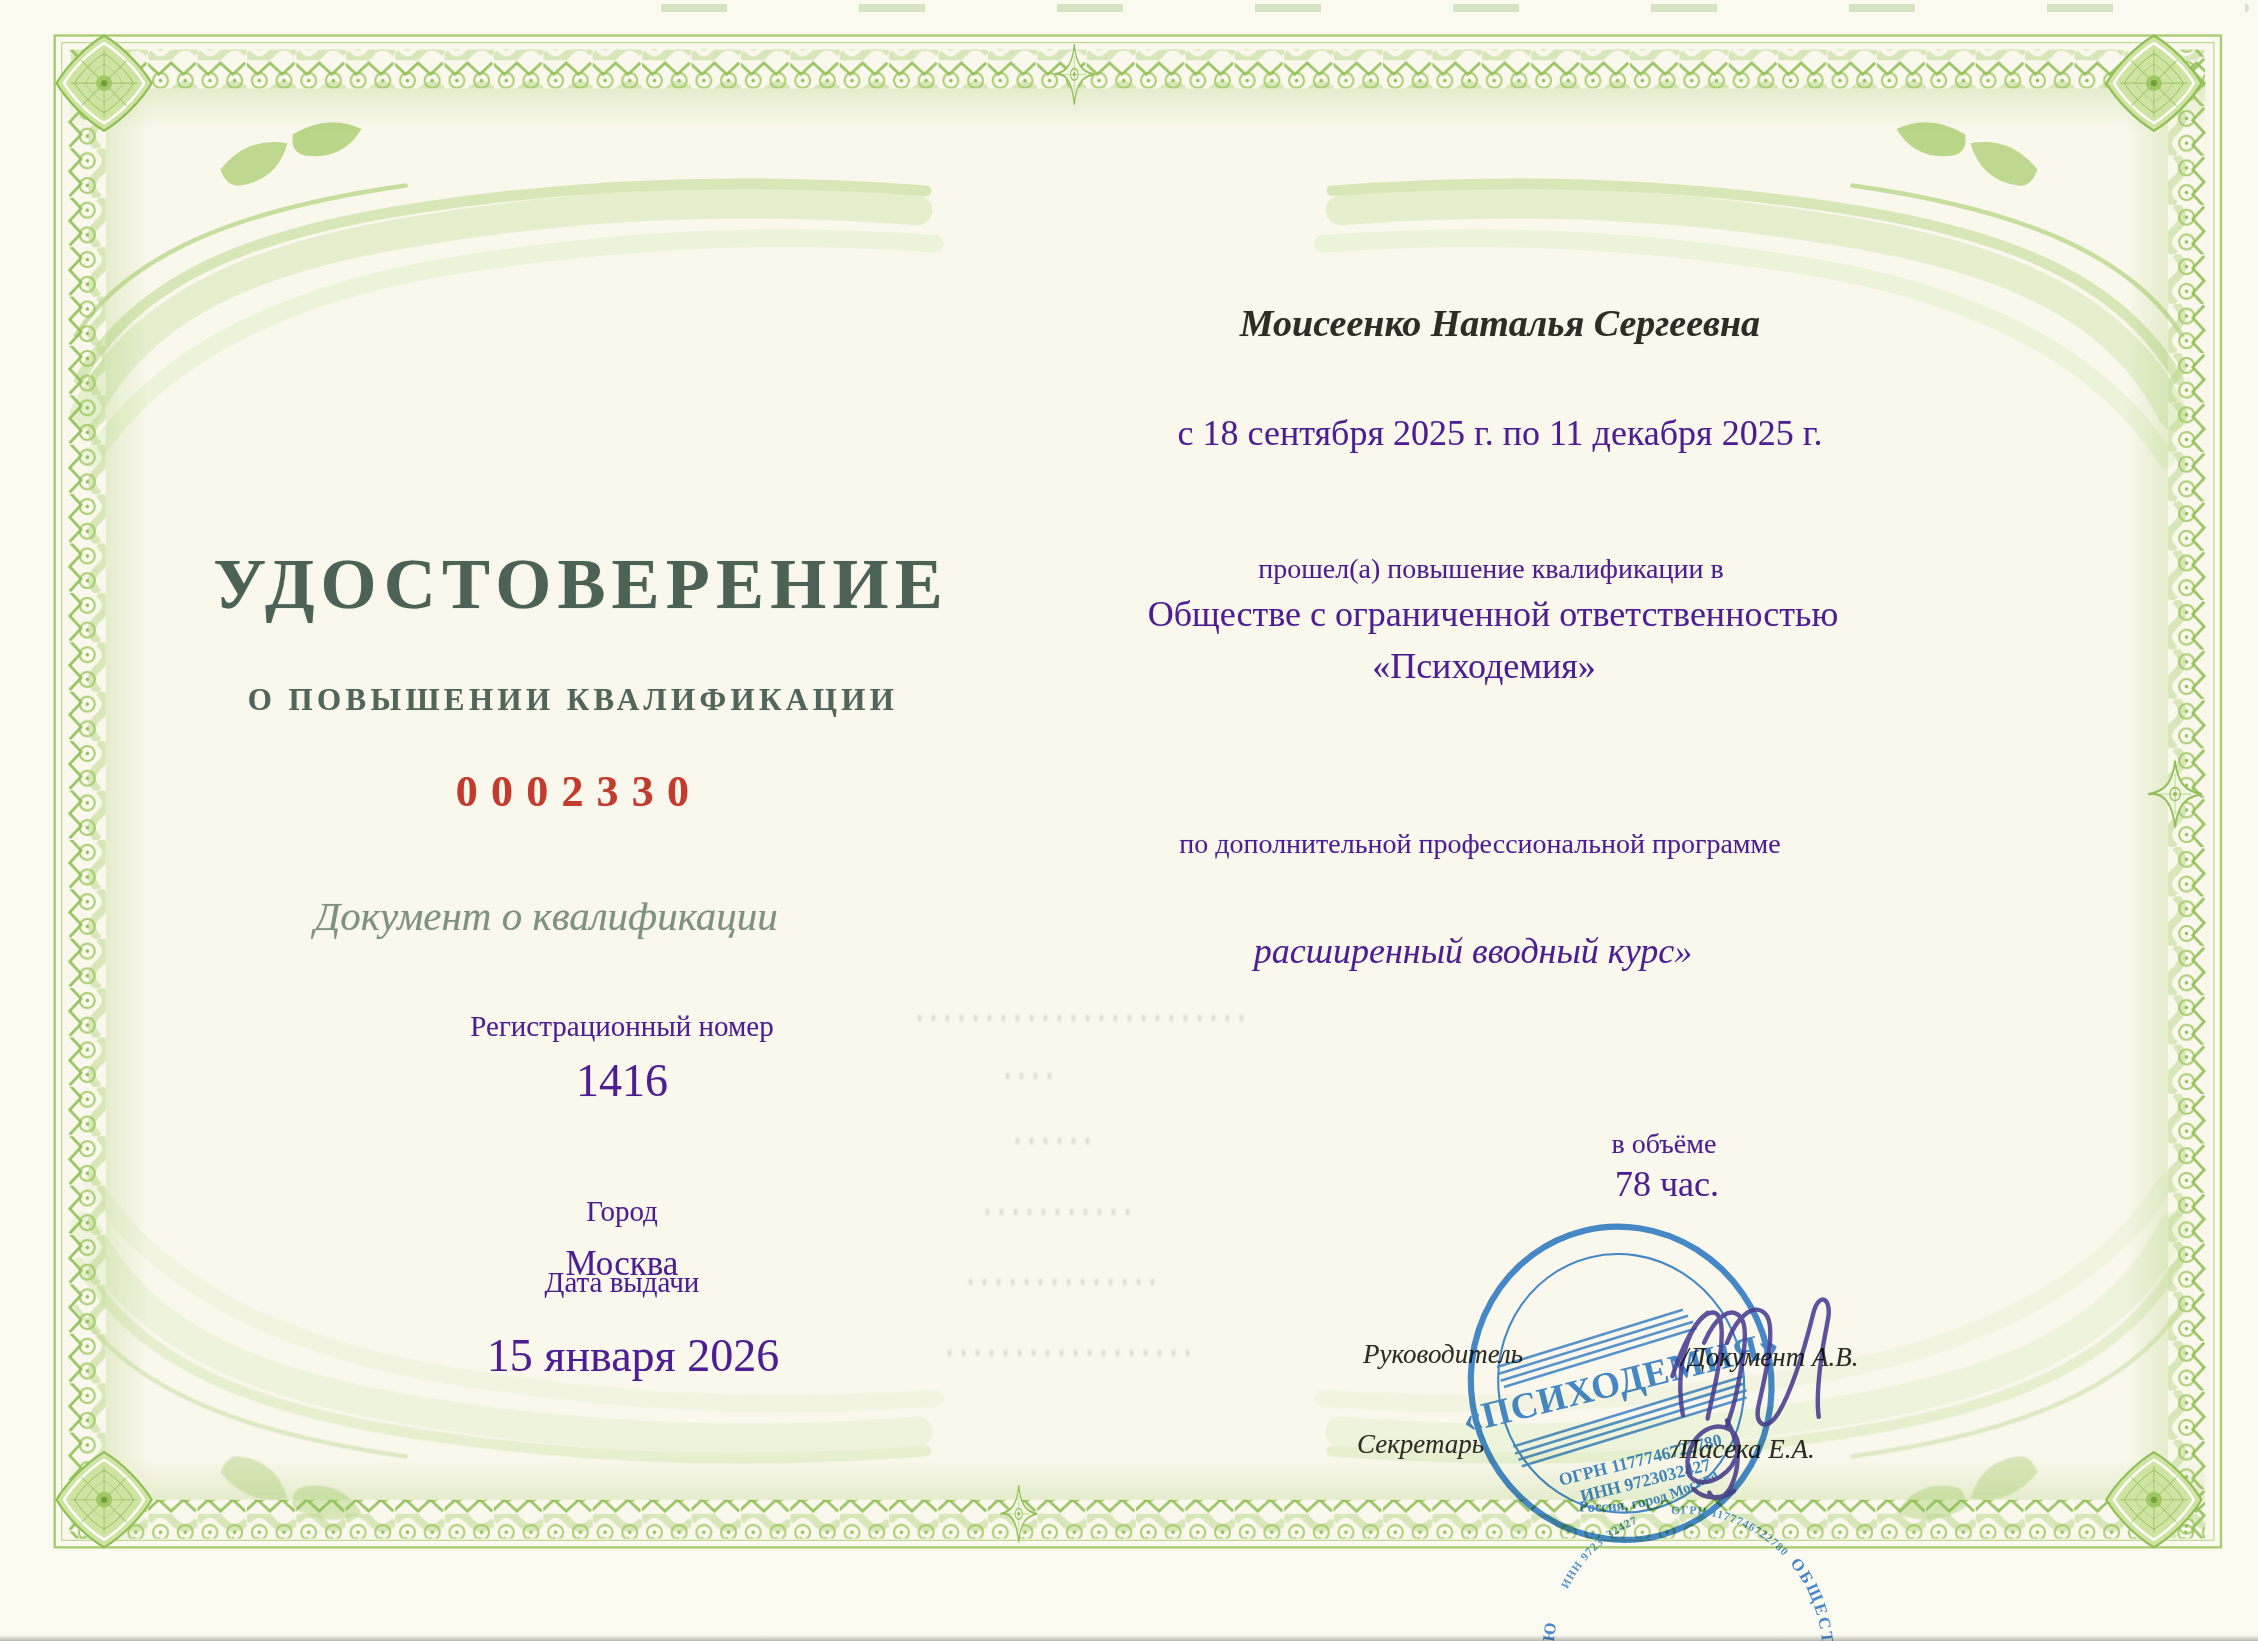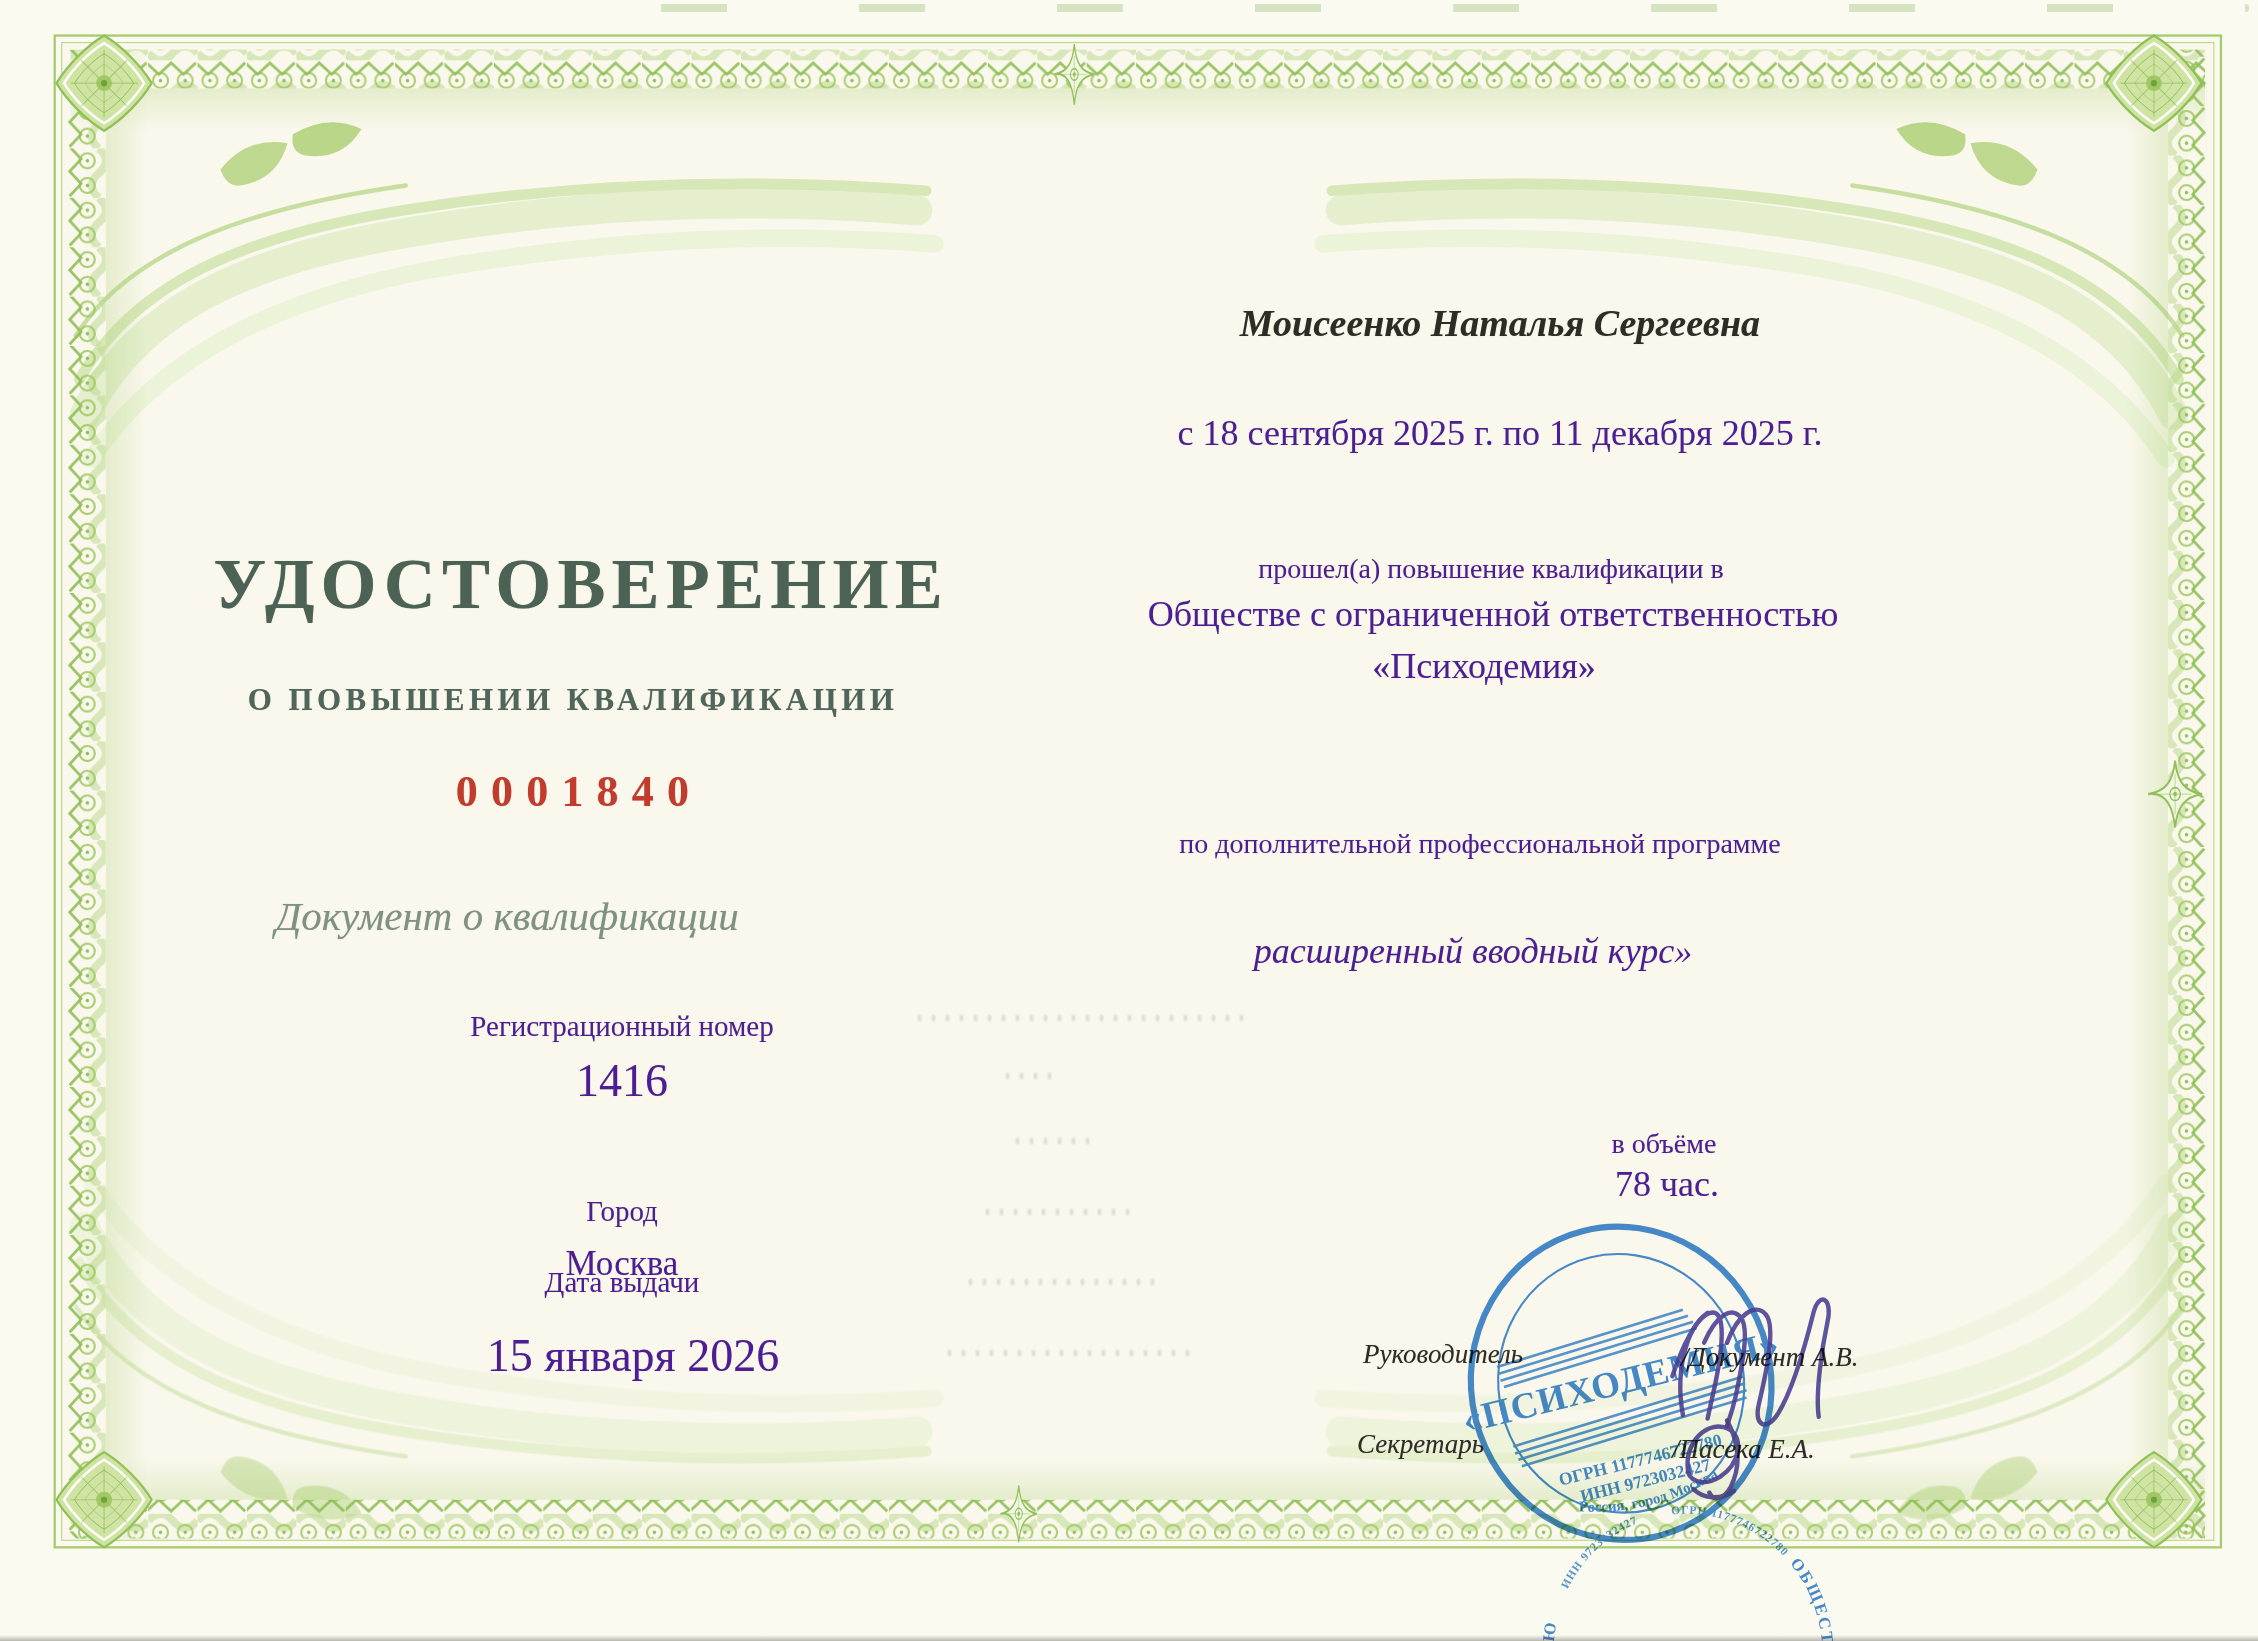--- a/index.html
+++ b/index.html
@@ -12,21 +12,21 @@
   .page{position:absolute;inset:0;background:#fbfaf1;}
   .abs{position:absolute;left:0;top:0;}
   .t{
     position:absolute;transform:translateX(-50%);
     white-space:nowrap;line-height:1.05;color:#4c1d95;
     text-shadow:0 0 0.9px rgba(60,58,48,.28);
   }
   .title{font-size:72px;font-weight:bold;color:#4c6254;letter-spacing:6.2px;text-shadow:0 0 0.9px rgba(60,80,70,.4);}
   .subtitle{font-size:31px;font-weight:bold;color:#50665a;letter-spacing:4.4px;margin-top:29px;}
   .serial{font-size:44px;font-weight:bold;color:#c13c2c;letter-spacing:.3em;text-shadow:0 0 0.9px rgba(160,50,40,.35);}
-  .dockind{font-size:41px;font-style:italic;color:#7e937f;font-weight:500;}
+  .dockind{font-size:41px;font-style:italic;color:#7e937f;font-weight:500;margin-left:39px;}
   .lbl{font-size:29px;}
   .val{font-size:46px;}
   .val-m{font-size:35px;}
   .name{font-size:38px;font-weight:bold;font-style:italic;color:#2e2c25;}
   .body-lg{font-size:36px;}
   .body-sm{font-size:28px;}
   .prog{font-size:36px;font-style:italic;}
   .sig{position:absolute;white-space:nowrap;font-size:27px;font-style:italic;color:#2e2c25;text-shadow:0 0 0.9px rgba(60,58,48,.28);}
   .ghost{
     position:absolute;height:6.2px;opacity:.45;filter:blur(1.3px);
@@ -142,21 +142,21 @@
 
   <div class="ghost" style="left:918px;top:1015px;width:335px;"></div>
   <div class="ghost" style="left:1006px;top:1073px;width:53px;"></div>
   <div class="ghost" style="left:1016px;top:1138px;width:79px;"></div>
   <div class="ghost" style="left:986px;top:1209px;width:150px;"></div>
   <div class="ghost" style="left:969px;top:1279px;width:185px;"></div>
   <div class="ghost" style="left:948px;top:1350px;width:247px;"></div>
 
   <div class="t title" style="left:581px;top:547px;">УДОСТОВЕРЕНИЕ</div>
   <div class="t subtitle" style="left:573px;top:655px;">О ПОВЫШЕНИИ КВАЛИФИКАЦИИ</div>
-  <div class="t serial" style="left:579px;top:769px;">0001840</div>
+  <div class="t serial" style="left:579px;top:769px;">0002330</div>
   <div class="t dockind" style="left:507px;top:895px;">Документ о квалификации</div>
 
   <div class="t lbl" style="left:622px;top:1011px;">Регистрационный номер</div>
   <div class="t val" style="left:622px;top:1057px;">1416</div>
   <div class="t lbl" style="left:622px;top:1196px;">Город</div>
   <div class="t val-m" style="left:622px;top:1226px;margin-top:20px;">Москва</div>
   <div class="t lbl" style="left:622px;top:1267px;">Дата выдачи</div>
   <div class="t val" style="left:633px;top:1332px;">15 января 2026</div>
 
   <div class="t name" style="left:1500px;top:304px;">Моисеенко Наталья Сергеевна</div>

